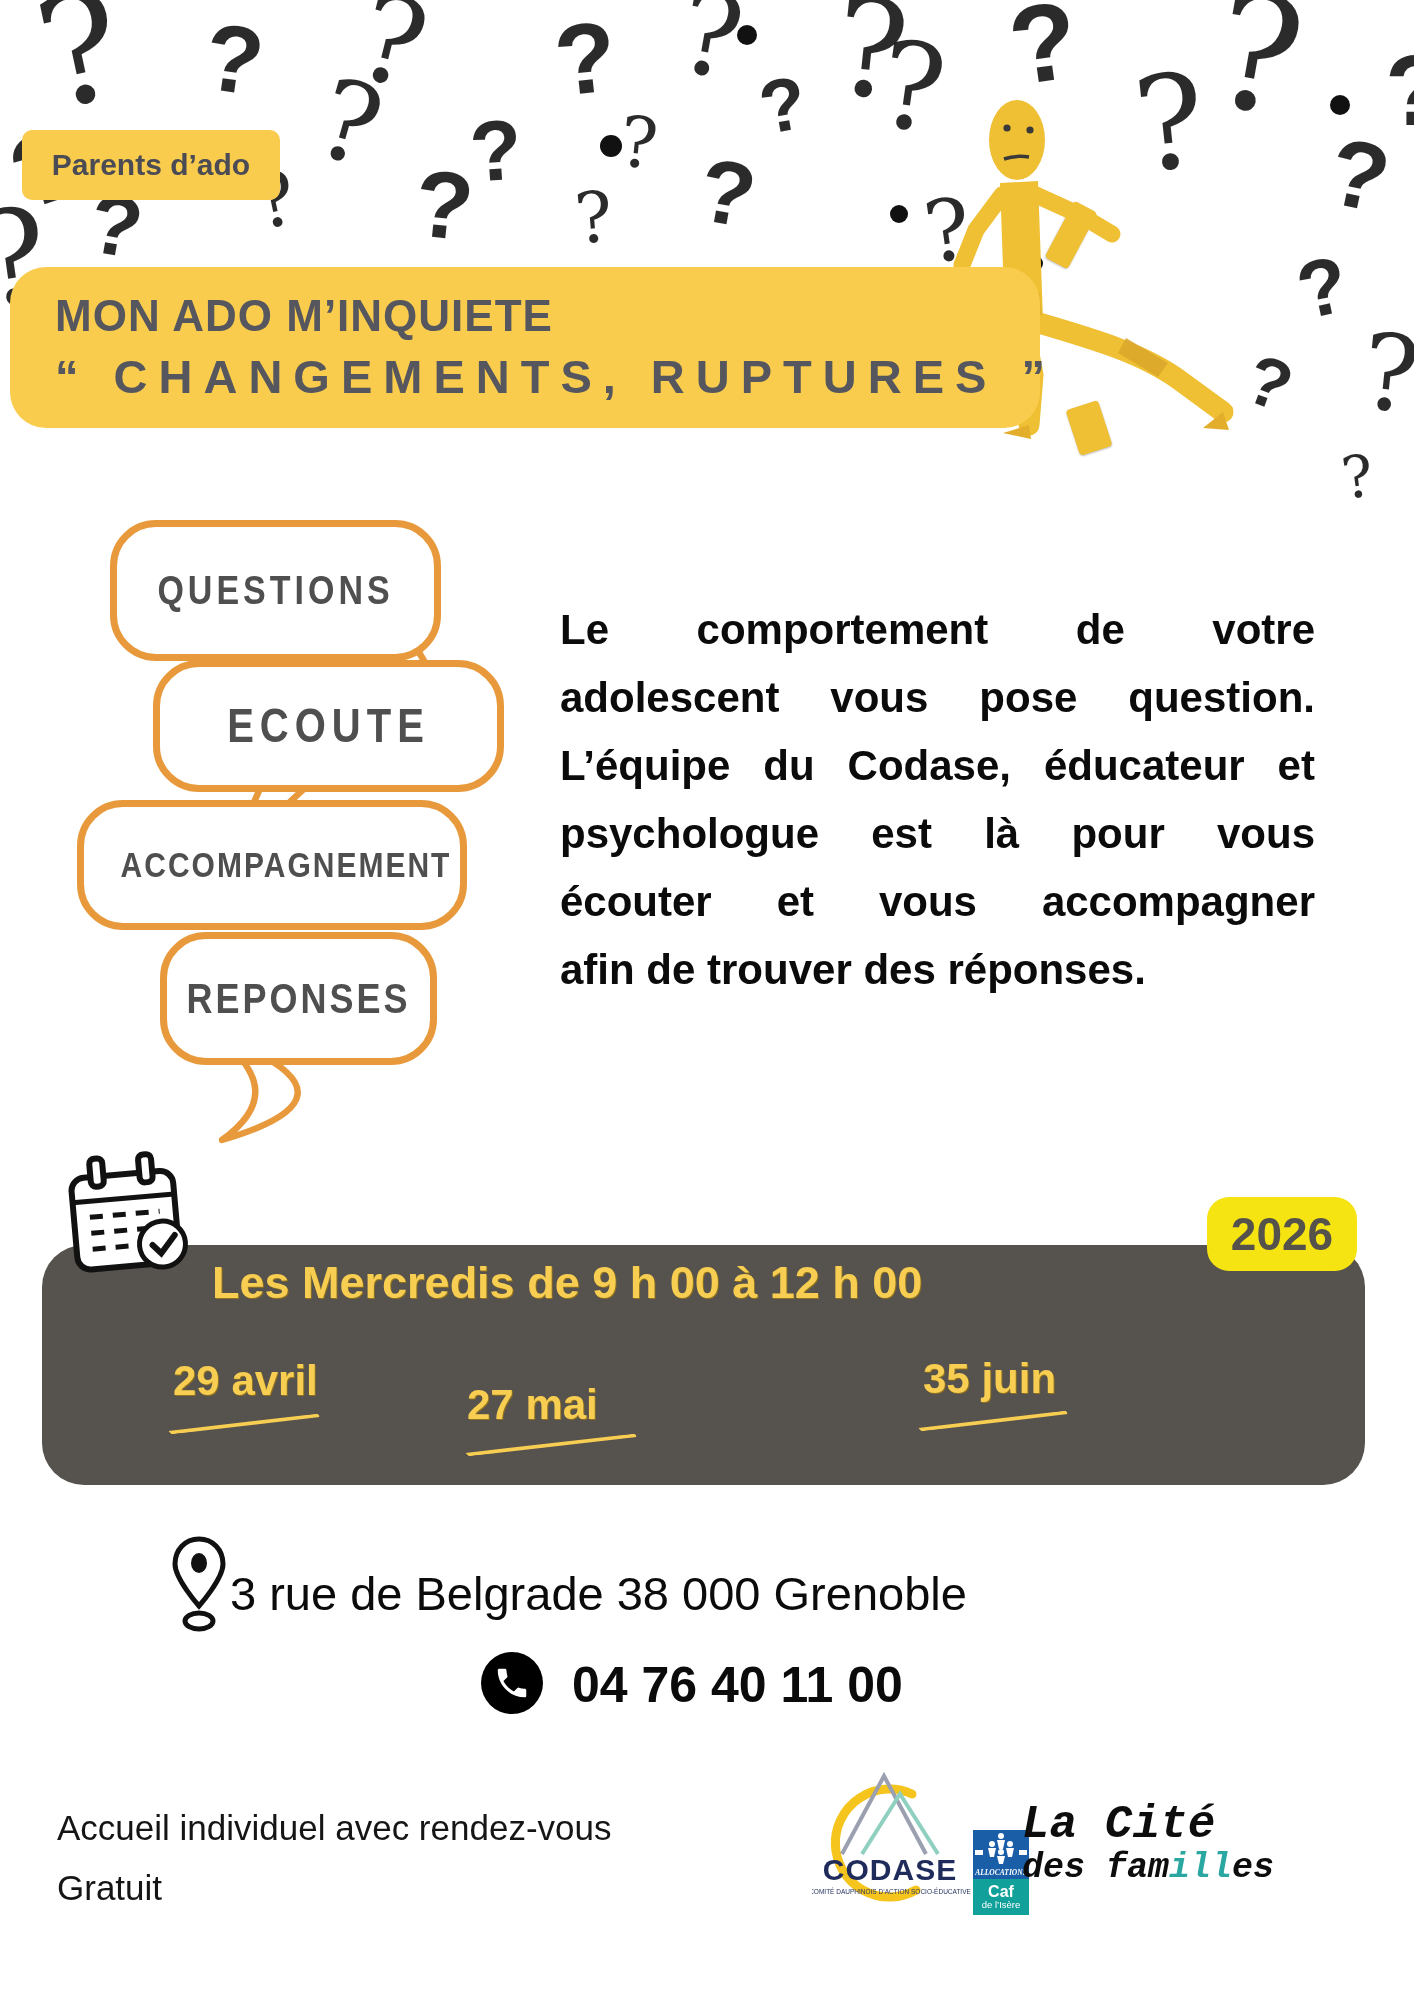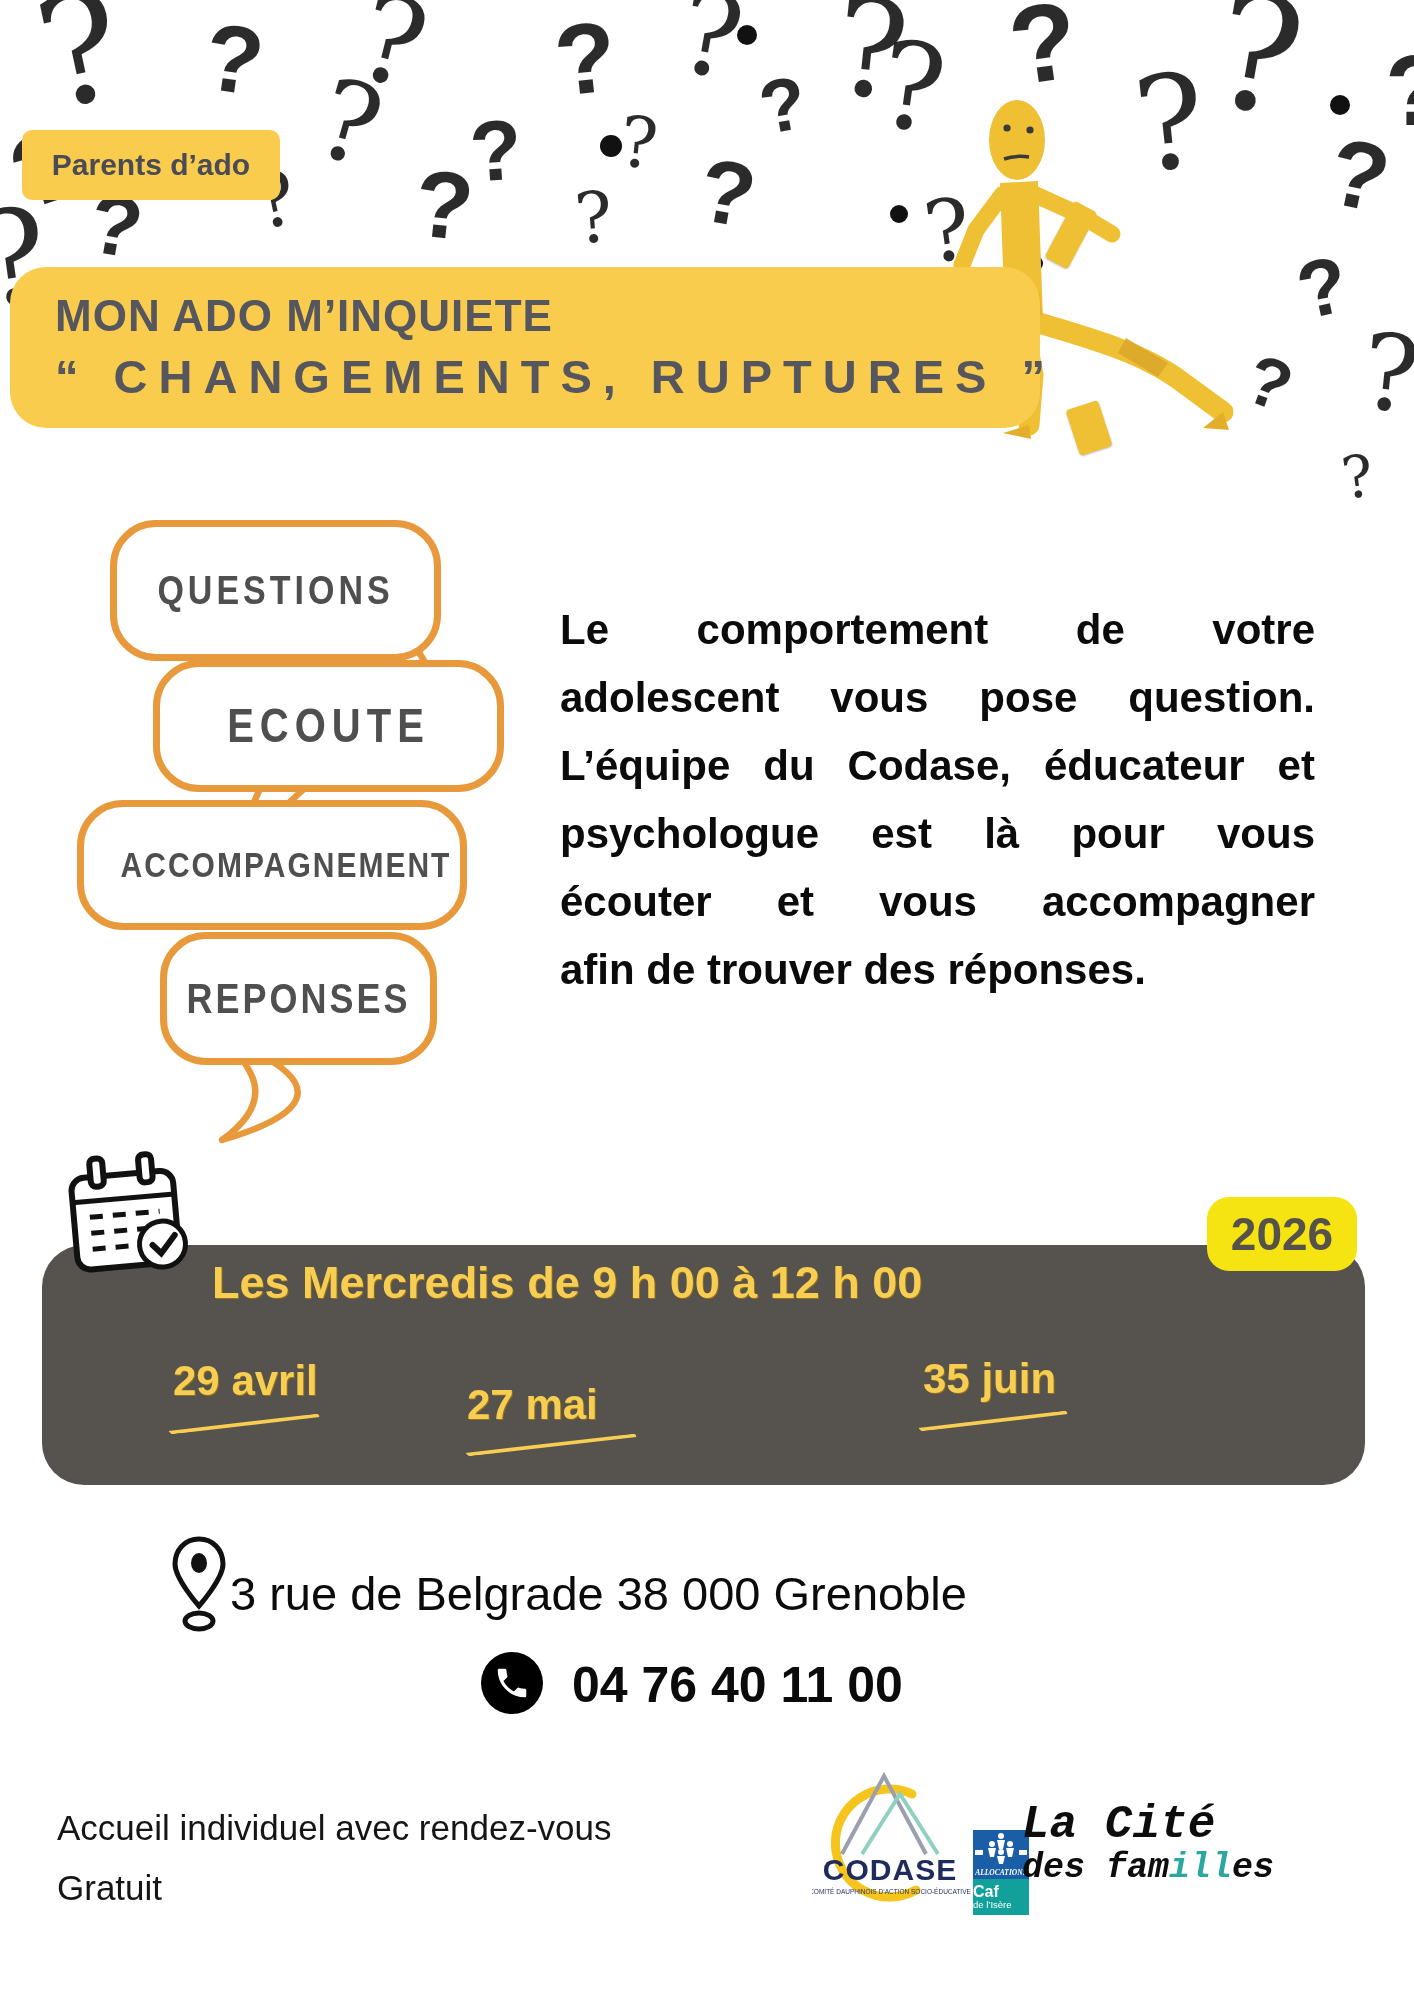--- a/index.html
+++ b/index.html
@@ -56,21 +56,21 @@
      display:flex;align-items:center;justify-content:center;}
 
   
   #footer-line1{left:57px;top:1808px;font-size:35px;color:#151515;}
   #footer-line2{left:57px;top:1868px;font-size:35px;color:#151515;}
 
   
   #codase-logo{left:812px;top:1758px;}
   #caf-logo-blue{left:973px;top:1818px;width:56px;height:60px;background:#1A5EA8;margin-top:12px;}
   #caf-logo-teal{left:973px;top:1879px;width:56px;height:36px;background:#12A19A;
-     display:flex;flex-direction:column;justify-content:center;line-height:1;}
+     display:flex;flex-direction:column;align-items:center;justify-content:center;line-height:1;}
   .caf-alloc{position:absolute;left:0;width:56px;text-align:center;color:#fff;
      font-family:"Liberation Serif",serif;font-style:italic;font-weight:700;font-size:7.5px;}
   #caf-logo-teal .caf-t1{color:#fff;font-size:16px;font-weight:700;}
   #caf-logo-teal .caf-t2{color:#fff;font-size:9.5px;}
   #lacite{left:1022px;top:1800px;font-family:Liberation Mono, monospace;font-style:italic;color:#0d0d0d;z-index:2;}
   #lacite .lc1{font-size:46px;font-weight:700;line-height:1.1;}
   #lacite .lc2{font-size:35px;font-weight:700;line-height:1.0;}
   #lacite .teal{color:#2AA7A0;}
 </style>
 </head>

